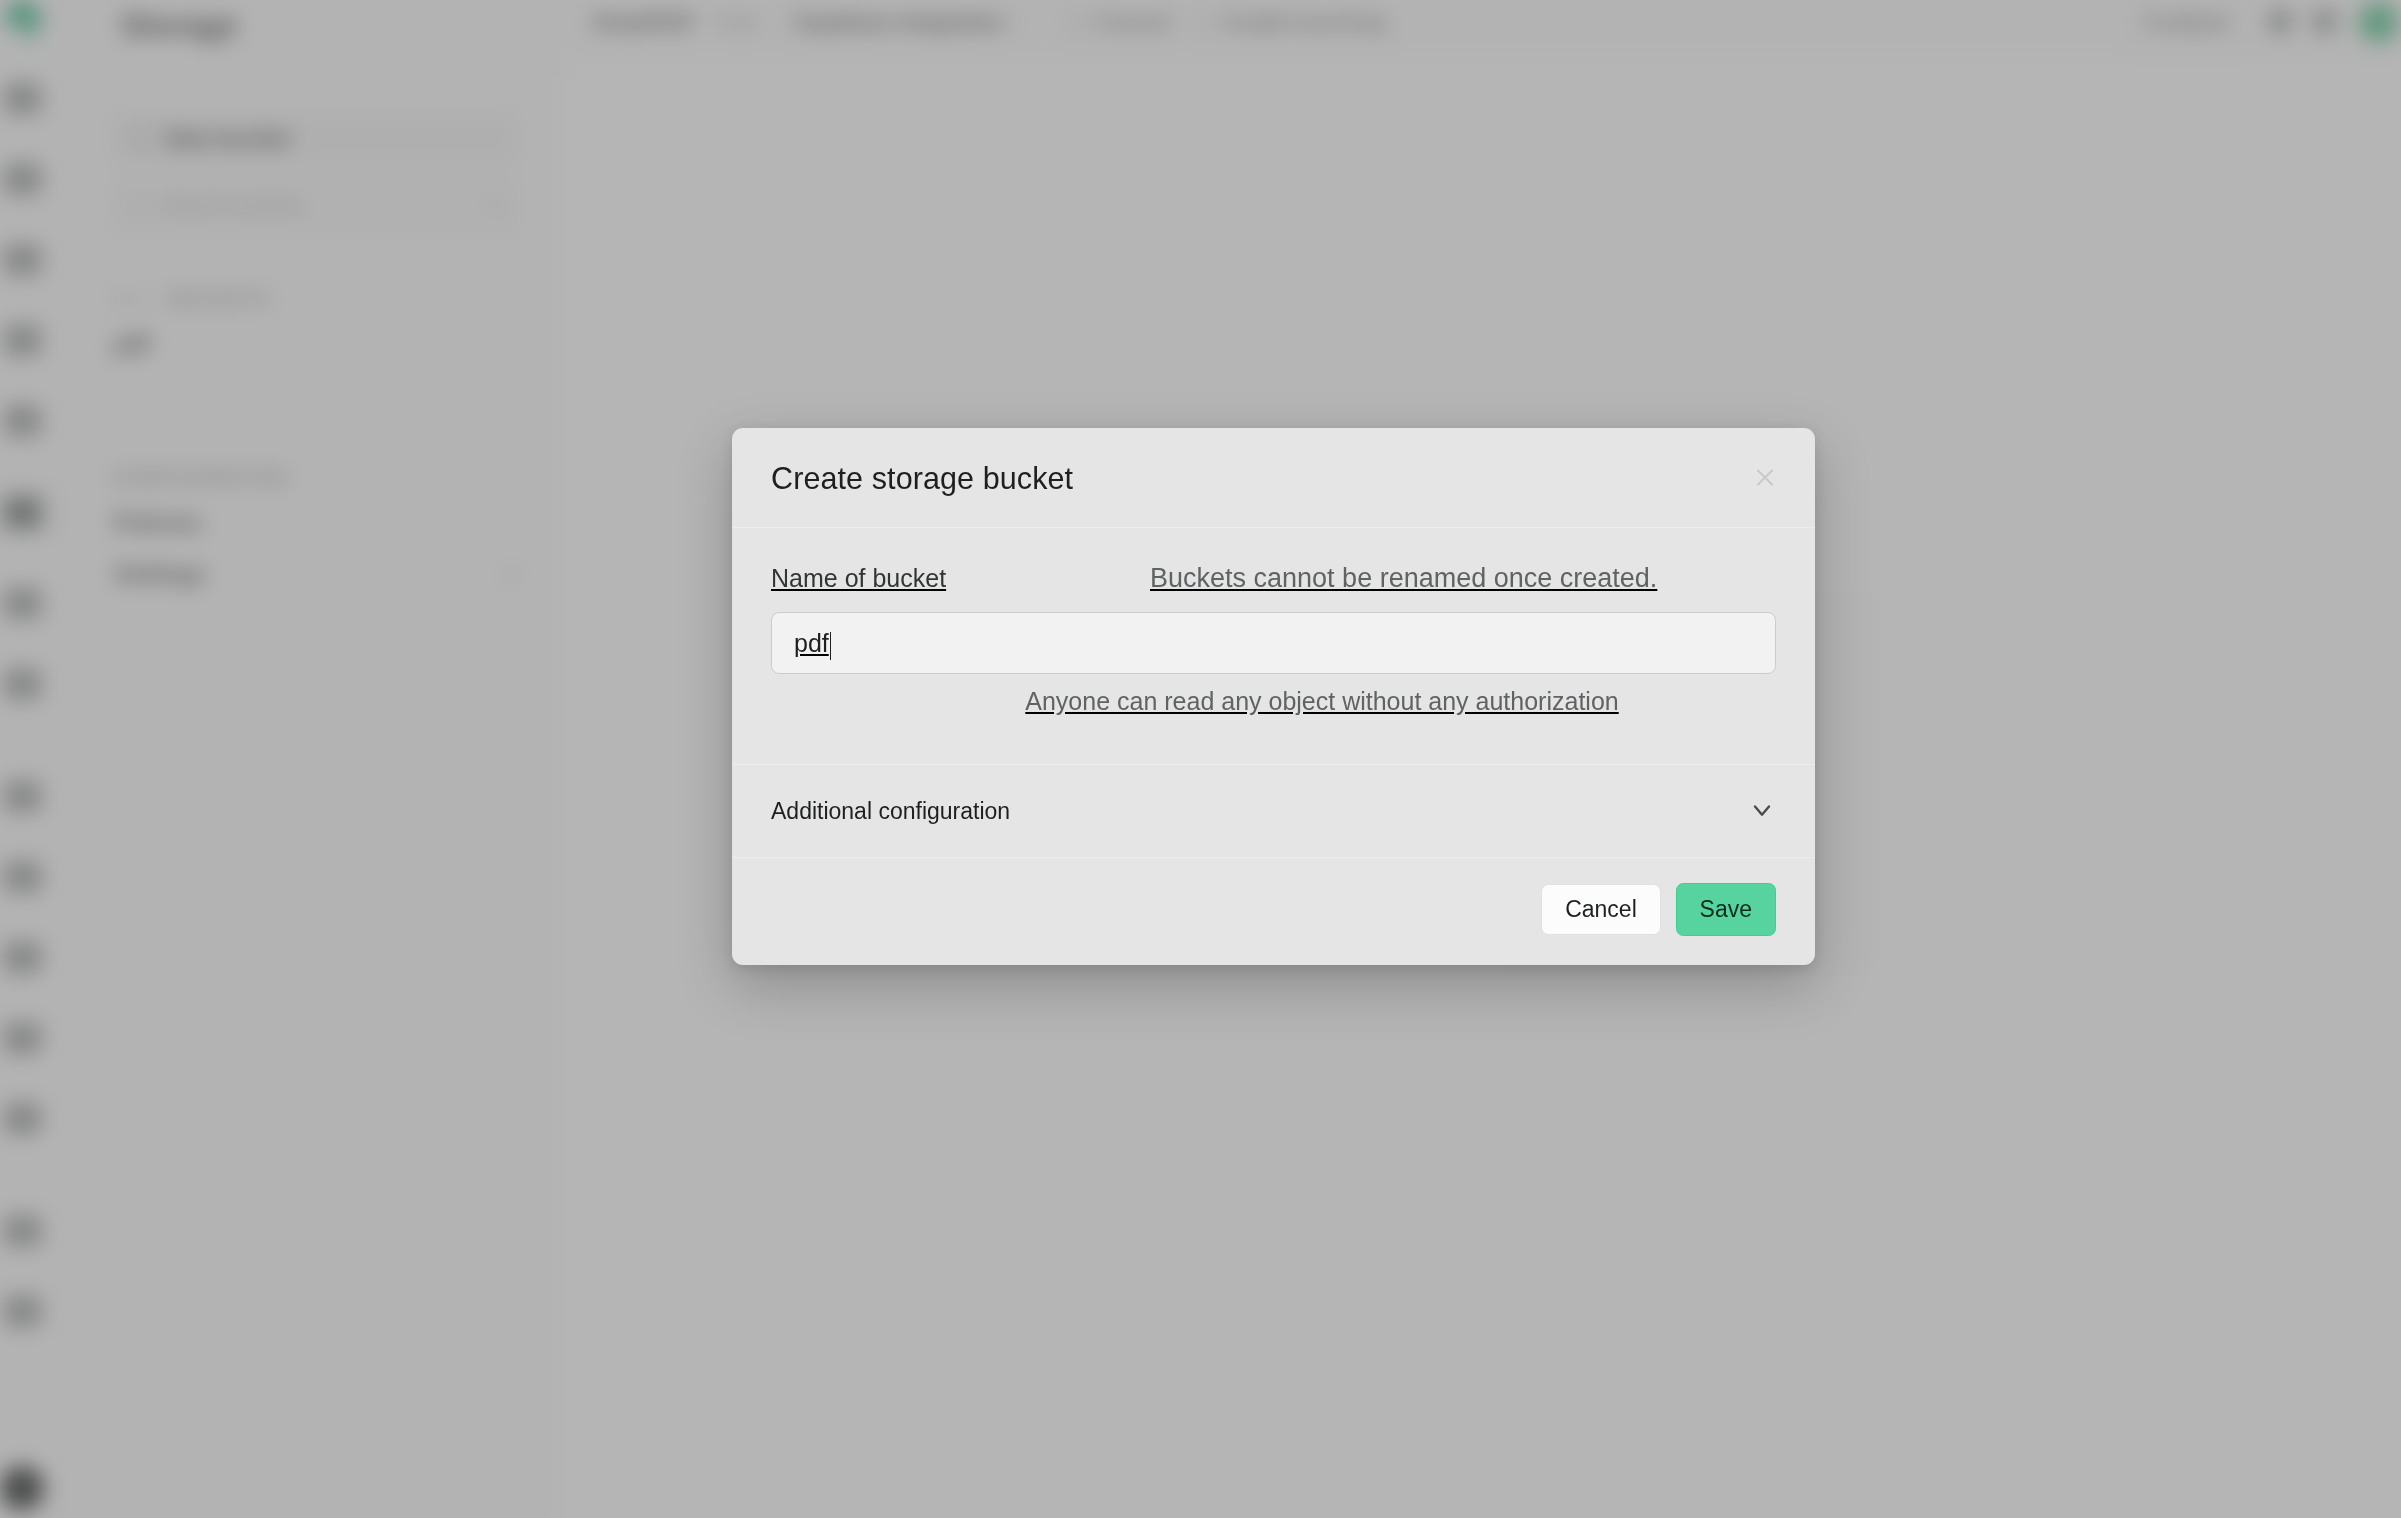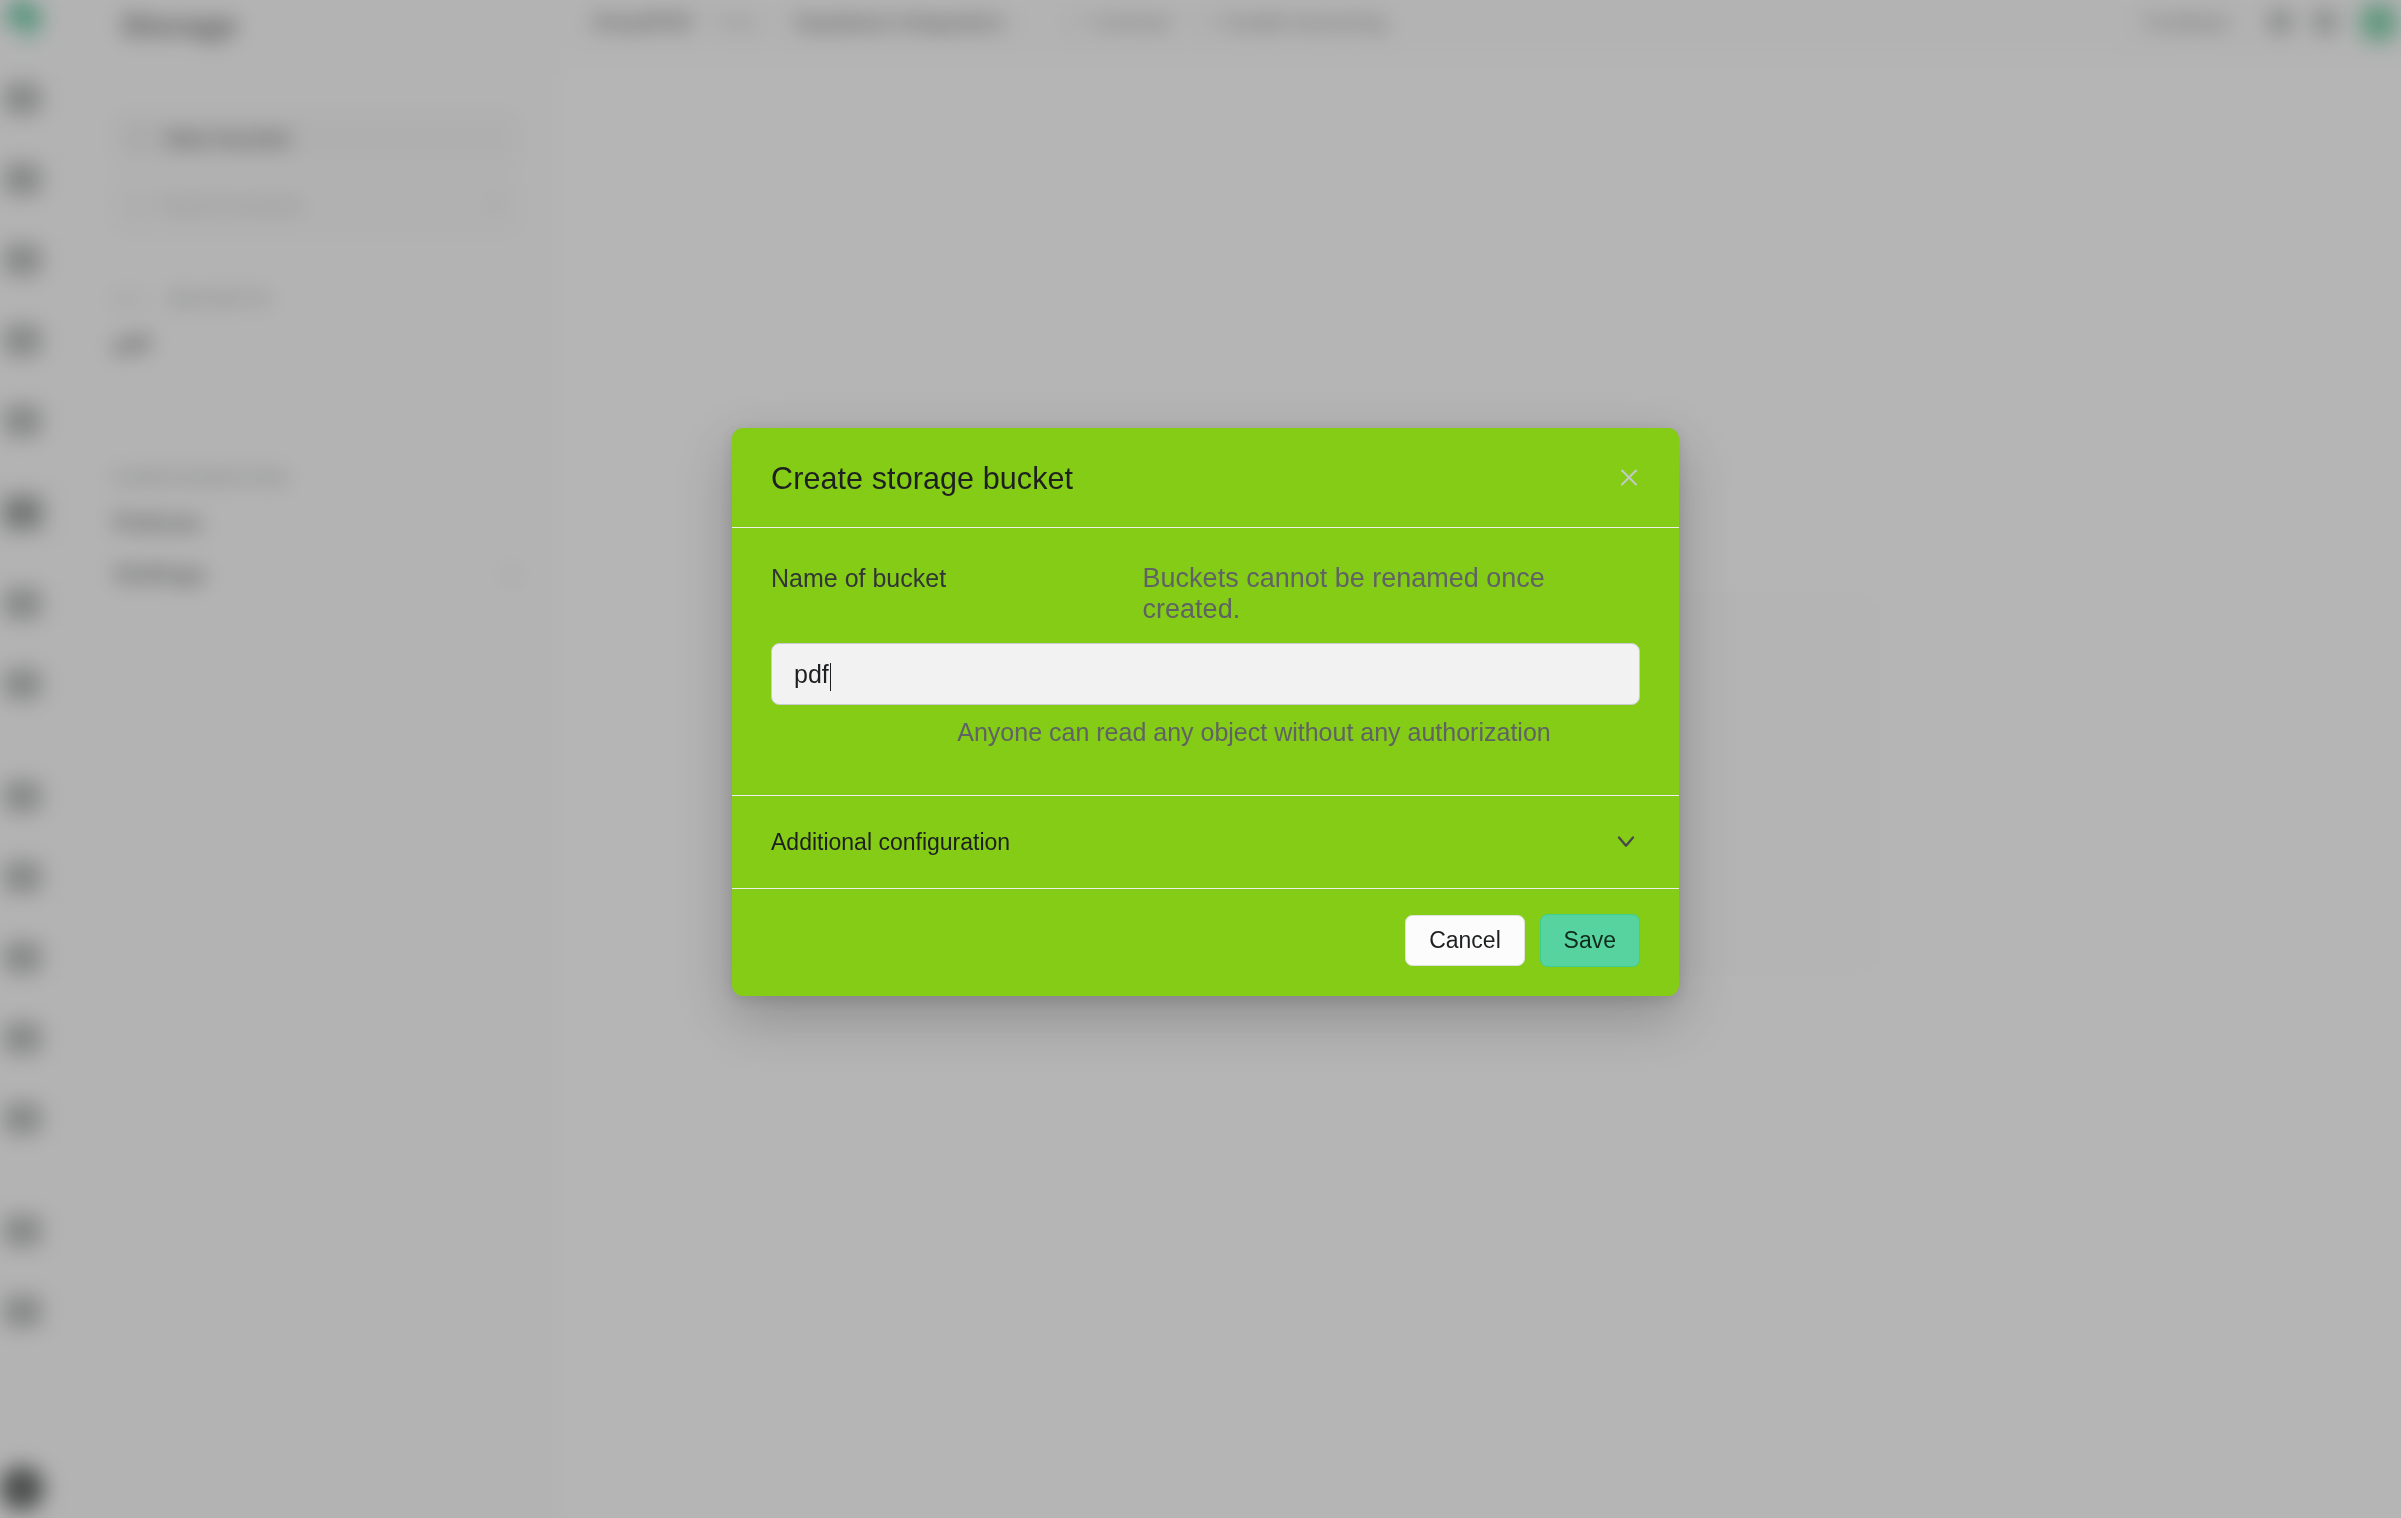--- a/index.html
+++ b/index.html
@@ -132,40 +132,40 @@
   
   #overlay {
     position: absolute; inset: 0;
     background: rgba(120,120,120,0.55);
   }
 
   
   #modal {
     position: absolute;
     left: 732px; top: 428px;
-    width: 947px;
-    background: #84cc16;
+    width: 1083px;
+    background: #e5e5e5;
     border-radius: 11px;
     box-shadow: 0 20.3px 55px rgba(0,0,0,.22), 0 3.7px 13px rgba(0,0,0,.10);
     overflow: hidden;
   }
   .m-header {
     position: relative;
     padding: 33px 37px 30.5px 39px;
     border-bottom: 0.9px solid #ededed;
   }
   .m-title { font-size: 30.5px; color: #1d1f20; font-weight: 400; letter-spacing: 0.1px; }
   .m-close {
     position: absolute; right: 35px; top: 50%; transform: translateY(-50%);
     width: 31px; height: 31px; display: flex; align-items: center; justify-content: center;
     cursor: pointer;
   }
   .m-close svg { display: block; }
 
-  .m-body { padding: 35px 39px 0 39px; }
+  .m-body { padding: 35px 39px 0 39px; text-decoration: underline; }
   .m-labelrow { display: flex; align-items: baseline; }
   .m-label { font-size: 25px; color: #323536; font-weight: 400; width: 379px; }
   .m-hint-right { font-size: 27px; color: #5f6364; font-weight: 400; }
 
   .m-input {
     margin-top: 18.5px;
     width: 100%; height: 62px;
     background: #f2f2f2;
     border: 0.9px solid #c9cccd;
     border-radius: 8.3px;

